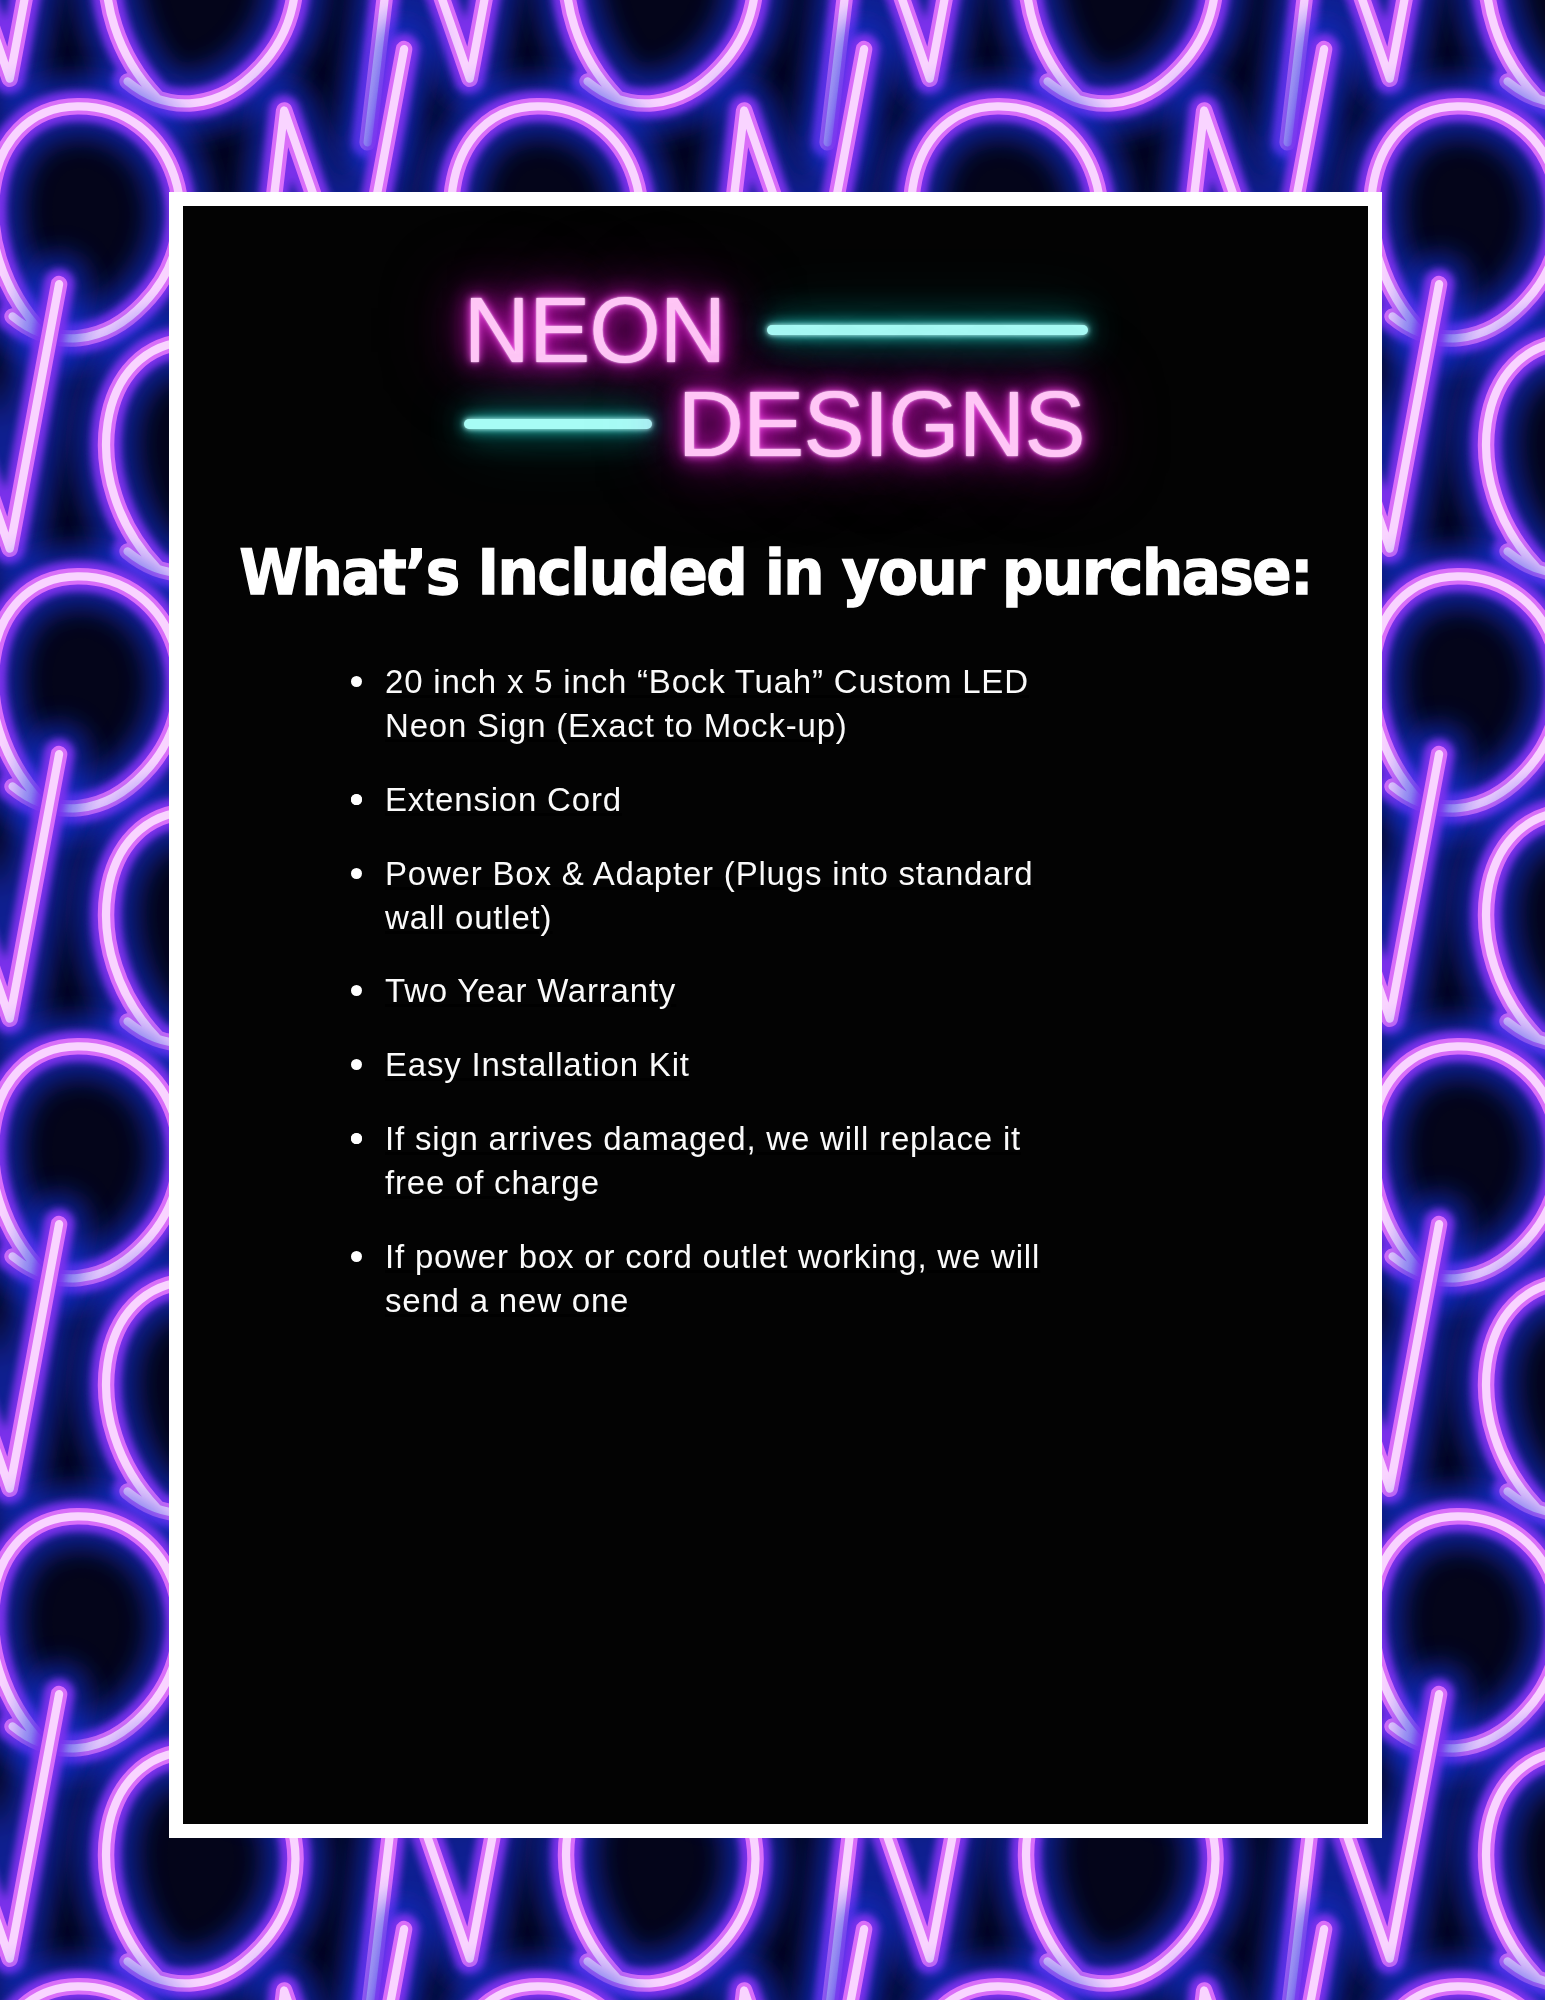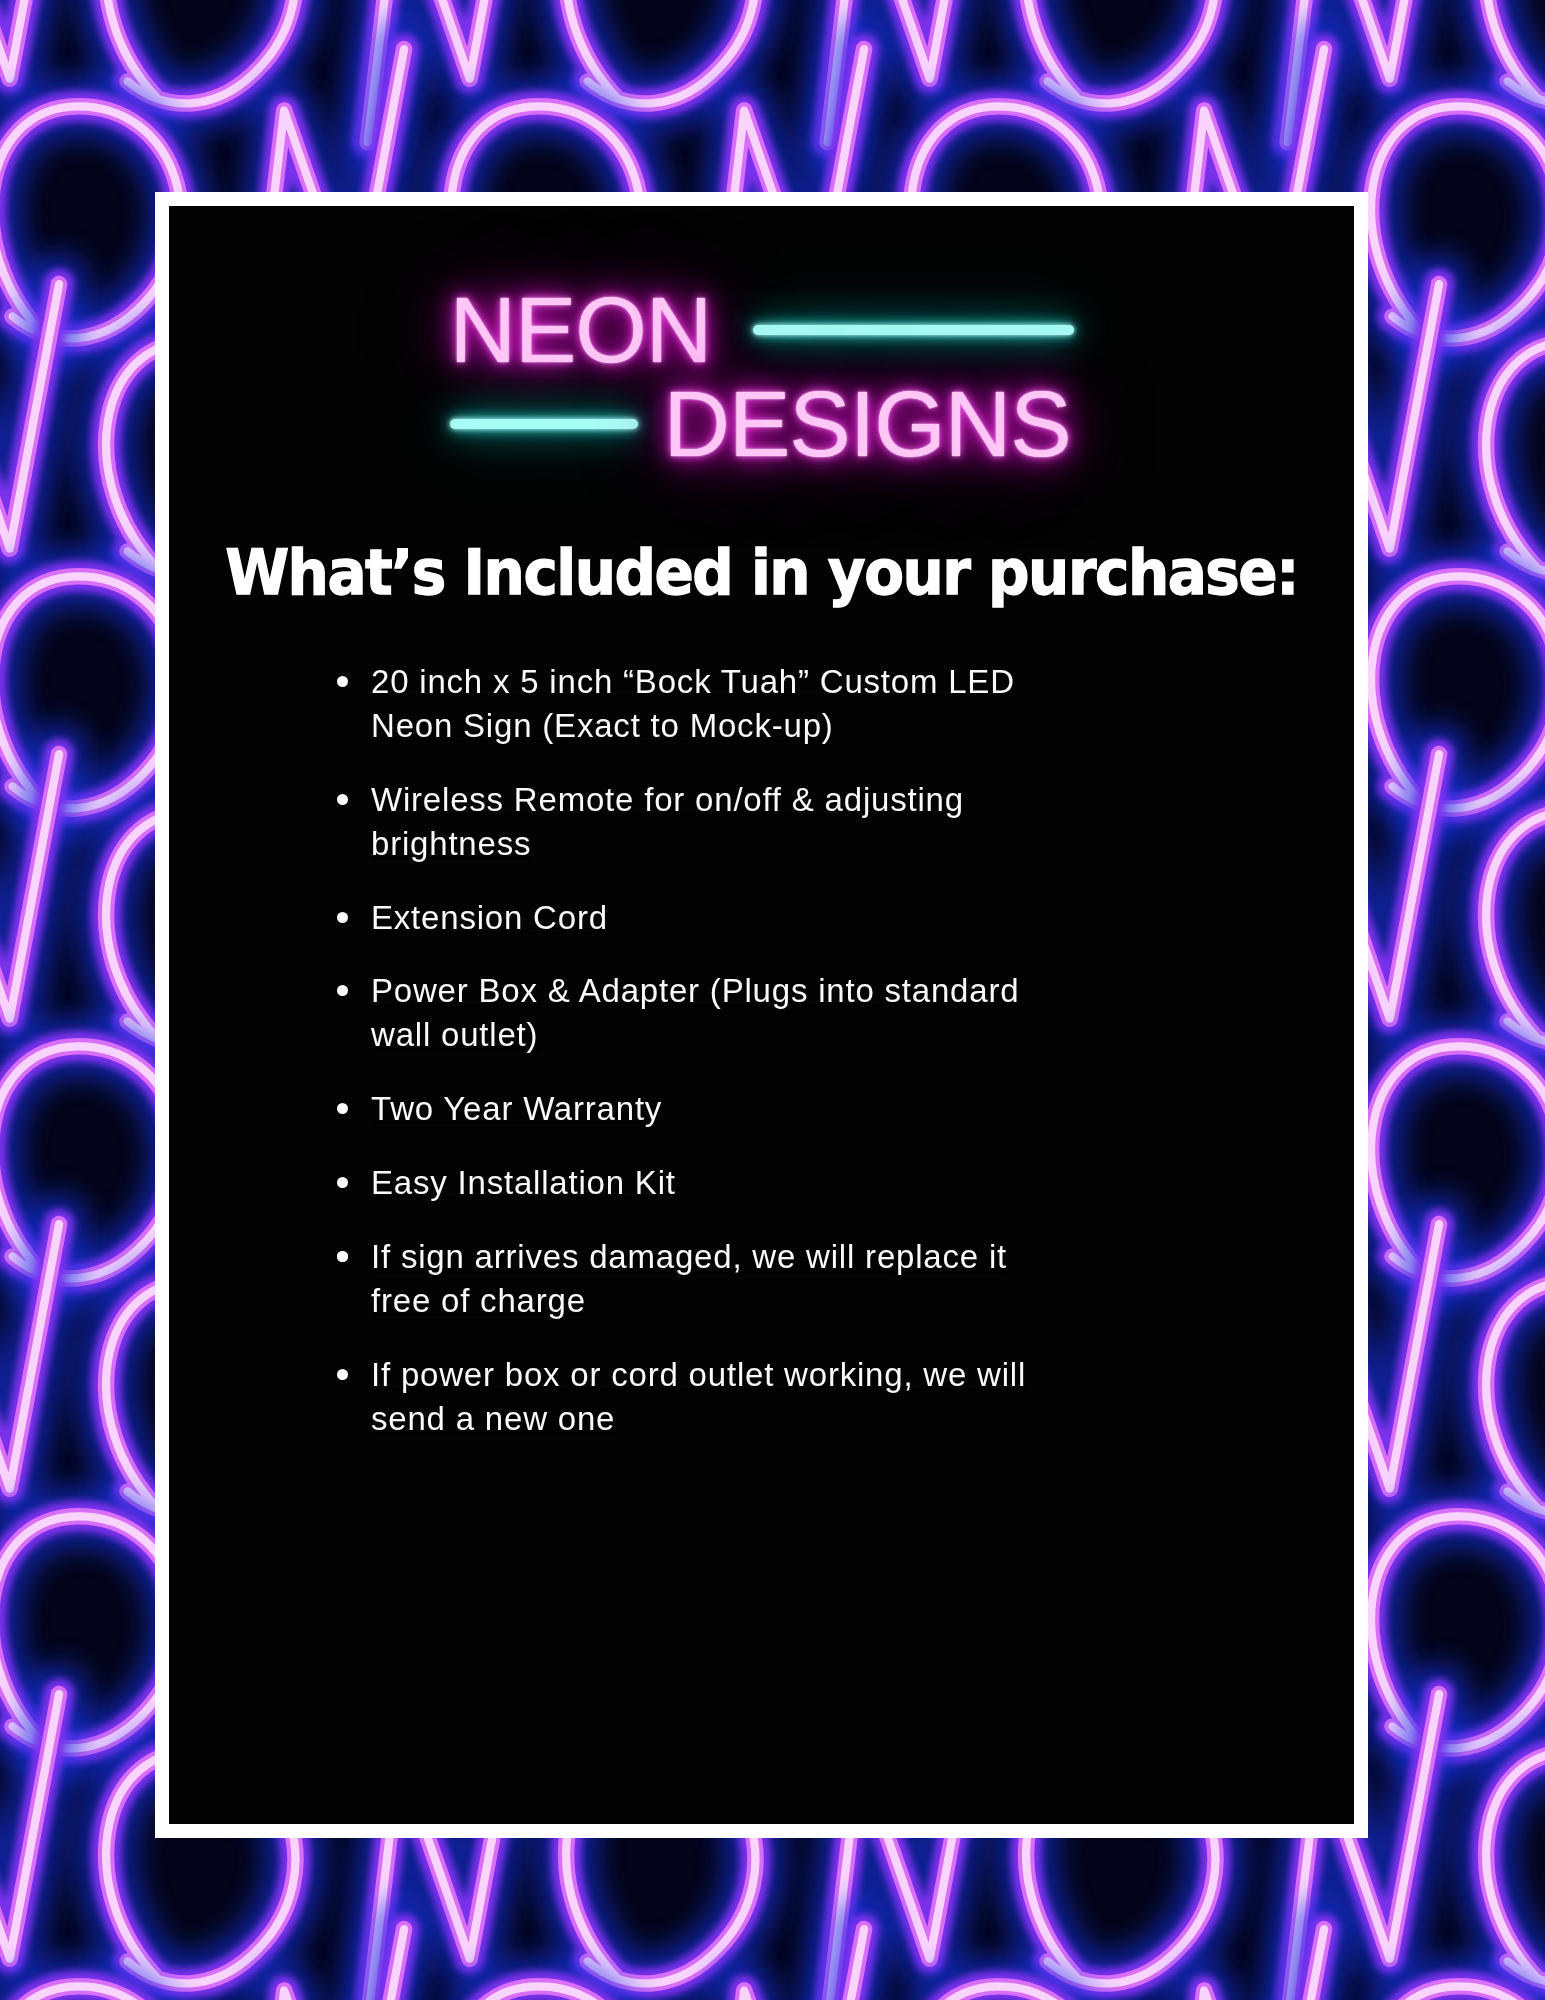--- a/index.html
+++ b/index.html
@@ -7,21 +7,21 @@
     position:relative;
     width:1545px;height:2000px;
     overflow:hidden;
     background:#04051a;
     font-family:"Liberation Sans",sans-serif;
   }
   svg.bg{position:absolute;left:0;top:0;}
 
   .panel{
     position:absolute;
-    left:155px;top:192px;
+    left:169px;top:192px;
     width:1213px;height:1646px;
     box-sizing:border-box;
     border:14px solid #ffffff;
     background:#030303;
     overflow:hidden;
   }
 
   
   .logo{width:624px;margin:78px auto 0;}
   .logo-row{display:flex;align-items:center;}
@@ -204,22 +204,21 @@
         <span class="neon-line"></span>
         <span class="neon-text">DESIGNS</span>
       </div>
     </div>
 
     <h1 class="heading">What’s Included in your purchase:</h1>
 
     <ul class="items">
         <li class="item"><span class="dot"></span><span class="item-text">20 inch x 5 inch “Bock Tuah” Custom LED
 Neon Sign (Exact to Mock-up)</span></li>
-        <li class="item"><span class="dot"></span><span class="item-text">Wireless Remote for on/off &amp; adjusting
-brightness</span></li>
+        <li class="item"><span class="dot"></span></li>
         <li class="item"><span class="dot"></span><span class="item-text">Extension Cord</span></li>
         <li class="item"><span class="dot"></span><span class="item-text">Power Box &amp; Adapter (Plugs into standard
 wall outlet)</span></li>
         <li class="item"><span class="dot"></span><span class="item-text">Two Year Warranty</span></li>
         <li class="item"><span class="dot"></span><span class="item-text">Easy Installation Kit</span></li>
         <li class="item"><span class="dot"></span></li>
         <li class="item"><span class="dot"></span><span class="item-text">If sign arrives damaged, we will replace it
 free of charge</span></li>
         <li class="item"><span class="dot"></span><span class="item-text">If power box or cord outlet working, we will
 send a new one</span></li>

